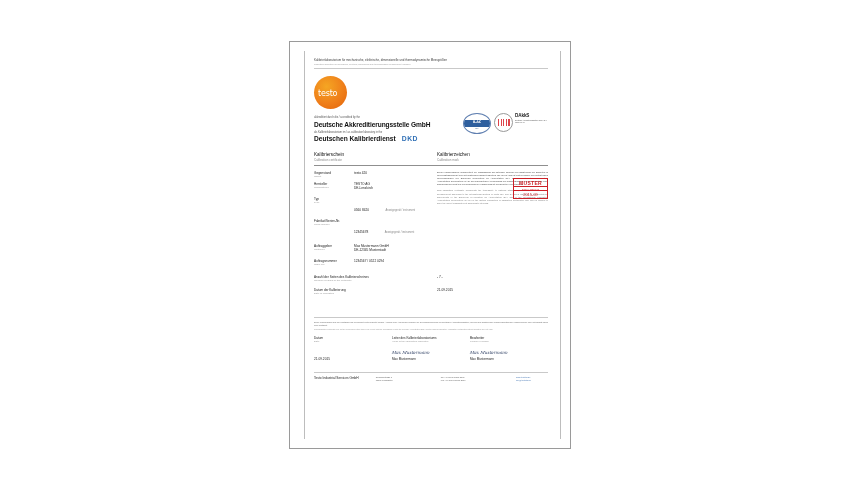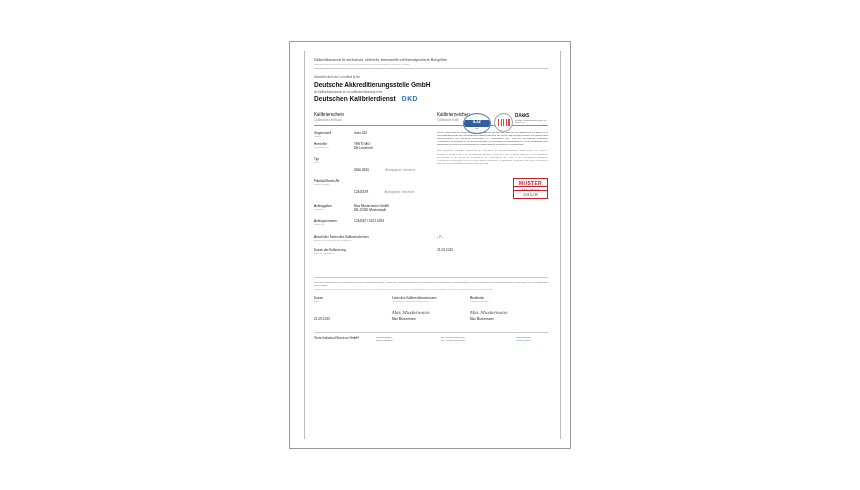--- a/index.html
+++ b/index.html
@@ -220,20 +220,24 @@
   <div class="inner-frame"></div>
 
   <div class="content">
 
     <div>
       <div class="hdr-line1">Kalibrierlaboratorium für mechanische, elektrische, dimensionelle und thermodynamische Messgrößen</div>
       <div class="hdr-line2">Calibration laboratory for mechanical, electrical, dimensional and thermodynamic measurement variables</div>
     </div>
     <div class="rule" style="margin-top:3px"></div>
 
+    <div class="logo-box">
+      <div class="logo-circle"></div>
+      <div class="logo-text">testo</div>
+    </div>
 
     <div class="accred-row">
       <div class="accred-small">akkreditiert durch die / accredited by the</div>
       <div class="accred-big">Deutsche Akkreditierungsstelle GmbH</div>
       <div class="accred-small2">als Kalibrierlaboratorium im / as calibration laboratory in the</div>
       <div class="accred-big2">
         <span>Deutschen Kalibrierdienst</span>
         <span class="dkd-word">DKD</span>
       </div>
     </div>

